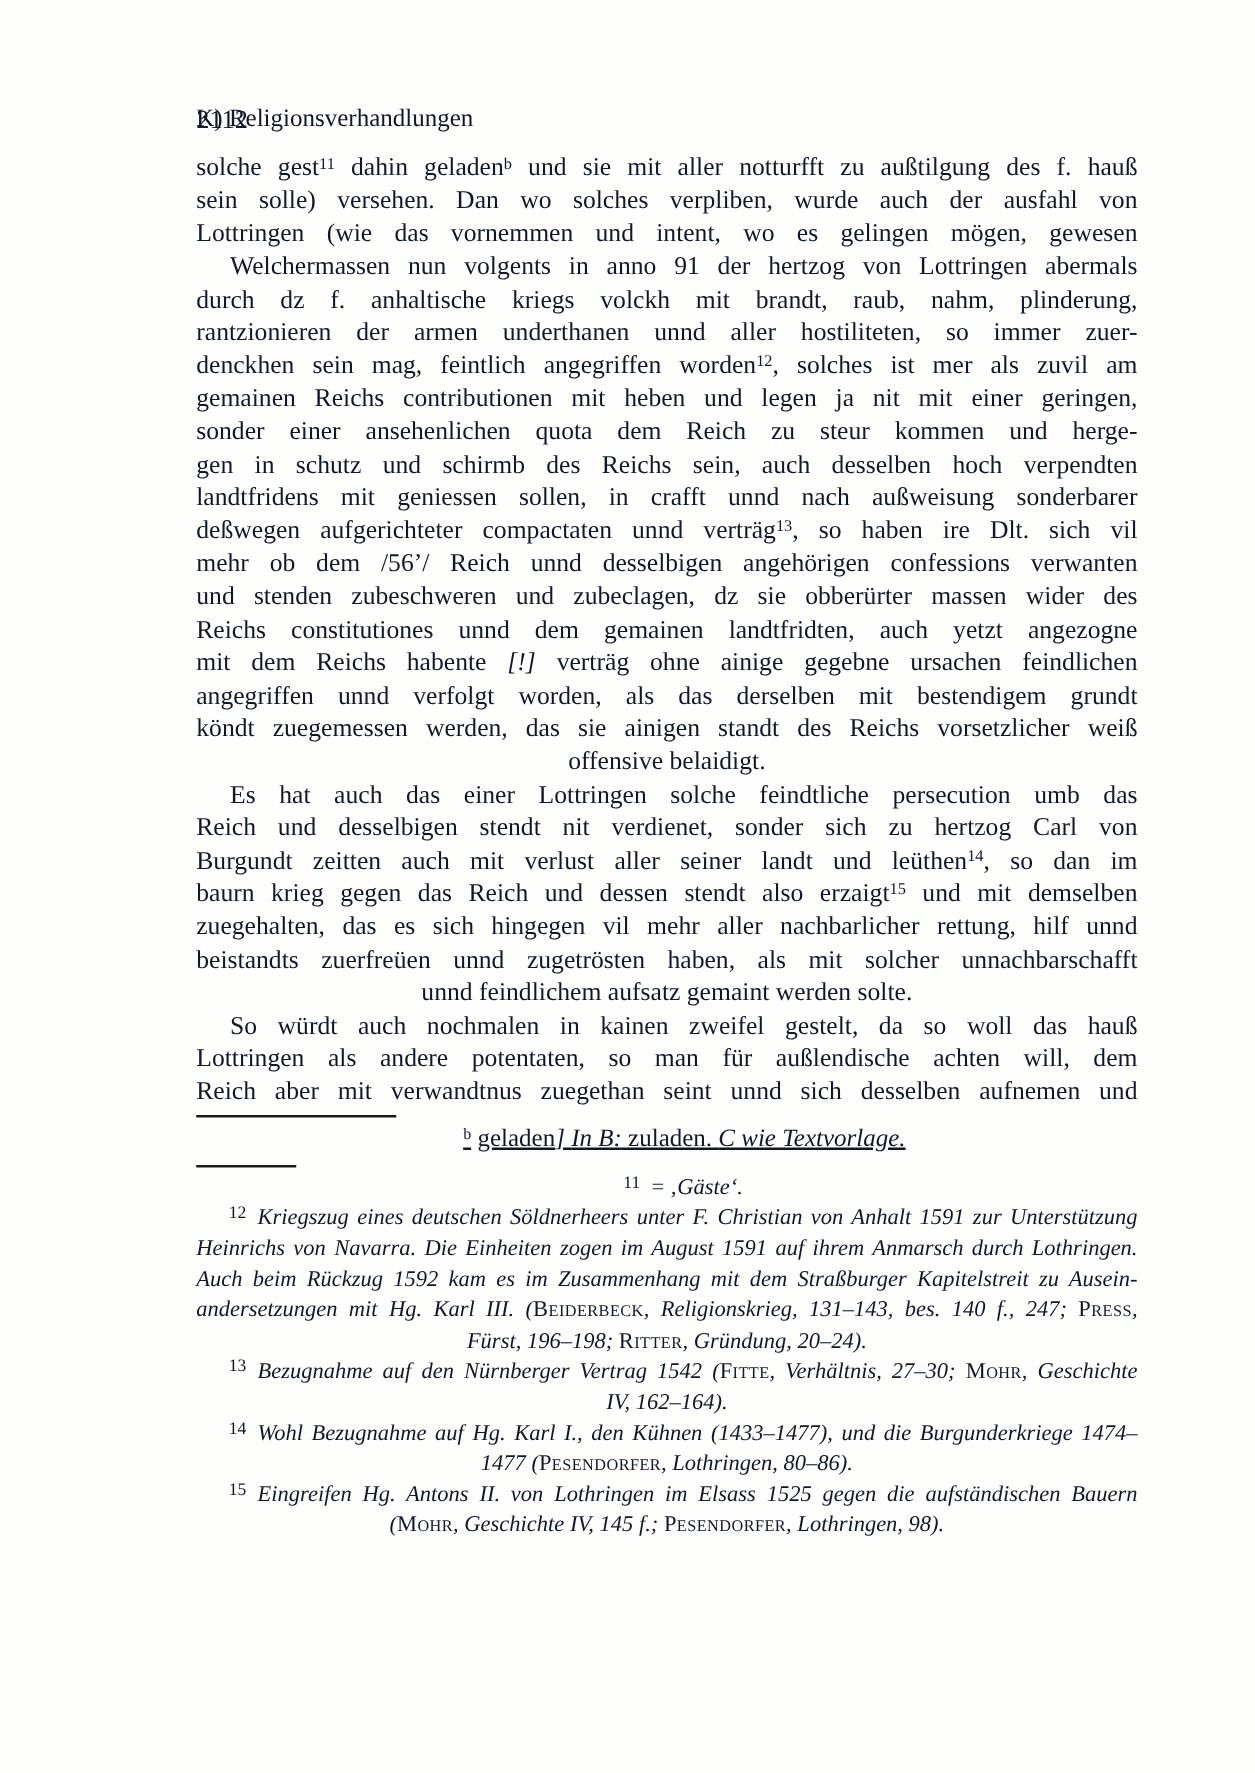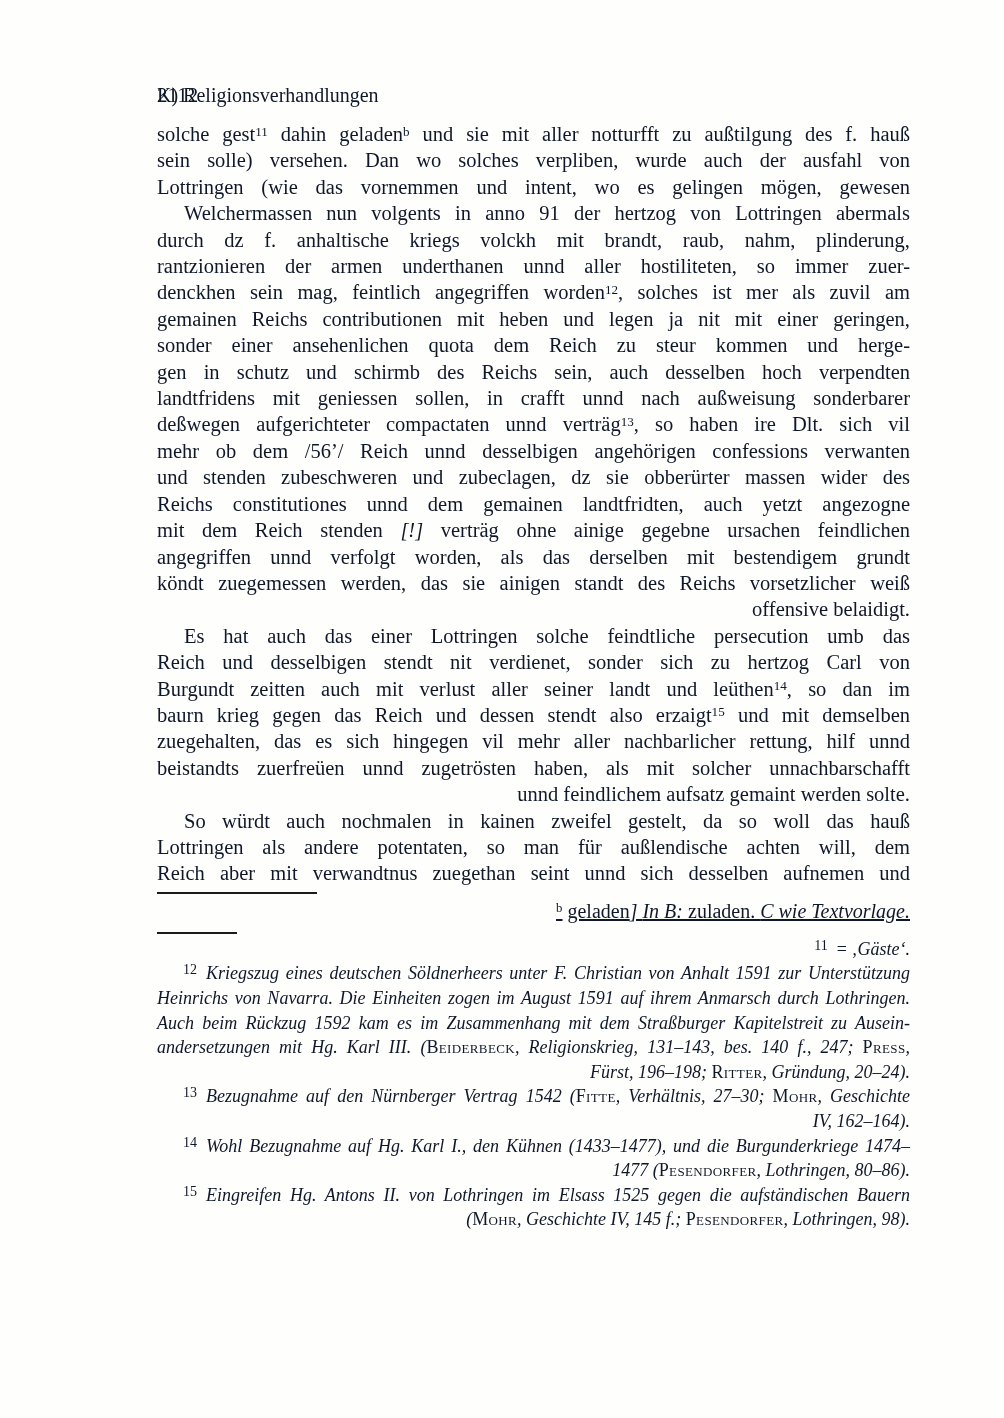--- a/index.html
+++ b/index.html
@@ -25,21 +25,21 @@
   }
   .runtitle {
     display: block; width: 100%;
     font-size: 20px; line-height: 23px;
   }
   .body { margin-top: 14px; }
   .line {
     font-size: 20.5px;
     line-height: 26.4px;
     white-space: normal;
-    text-align: right;
+    text-align: center;
   }
   .line.just { text-align: justify; text-align-last: justify; text-justify: inter-word; }
   .line.indent { text-indent: 27px; }
   .line sup {
     font-size: 64%;
     line-height: 0;
     position: relative;
     top: -0.42em;
     vertical-align: baseline;
     font-style: normal;
@@ -93,21 +93,21 @@
           <div class="line just"><span>rantzionieren der armen underthanen unnd aller hostiliteten, so immer zuer-</span></div>
           <div class="line just"><span>denckhen sein mag, feintlich angegriffen worden</span><sup>12</sup><span>, solches ist mer als zuvil am</span></div>
           <div class="line just"><span>gemainen Reichs contributionen mit heben und legen ja nit mit einer geringen,</span></div>
           <div class="line just"><span>sonder einer ansehenlichen quota dem Reich zu steur kommen und herge-</span></div>
           <div class="line just"><span>gen in schutz und schirmb des Reichs sein, auch desselben hoch verpendten</span></div>
           <div class="line just"><span>landtfridens mit geniessen sollen, in crafft unnd nach außweisung sonderbarer</span></div>
           <div class="line just"><span>deßwegen aufgerichteter compactaten unnd verträg</span><sup>13</sup><span>, so haben ire Dlt. sich vil</span></div>
           <div class="line just"><span>mehr ob dem /56’/ Reich unnd desselbigen angehörigen confessions verwanten</span></div>
           <div class="line just"><span>und stenden zubeschweren und zubeclagen, dz sie obberürter massen wider des</span></div>
           <div class="line just"><span>Reichs constitutiones unnd dem gemainen landtfridten, auch yetzt angezogne</span></div>
-          <div class="line just"><span>mit dem Reich stenden </span><span class="it">[!]</span><span> verträg ohne ainige gegebne ursachen feindlichen</span></div>
+          <div class="line just"><span>mit dem Reichs habente </span><span class="it">[!]</span><span> verträg ohne ainige gegebne ursachen feindlichen</span></div>
           <div class="line just"><span>angegriffen unnd verfolgt worden, als das derselben mit bestendigem grundt</span></div>
           <div class="line just"><span>köndt zuegemessen werden, das sie ainigen standt des Reichs vorsetzlicher weiß</span></div>
           <div class="line"><span>offensive belaidigt.</span></div>
         </div>
         <div>
           <div class="line just indent"><span>Es hat auch das einer Lottringen solche feindtliche persecution umb das</span></div>
           <div class="line just"><span>Reich und desselbigen stendt nit verdienet, sonder sich zu hertzog Carl von</span></div>
           <div class="line just"><span>Burgundt zeitten auch mit verlust aller seiner landt und leüthen</span><sup>14</sup><span>, so dan im</span></div>
           <div class="line just"><span>baurn krieg gegen das Reich und dessen stendt also erzaigt</span><sup>15</sup><span> und mit demselben</span></div>
           <div class="line just"><span>zuegehalten, das es sich hingegen vil mehr aller nachbarlicher rettung, hilf unnd</span></div>

